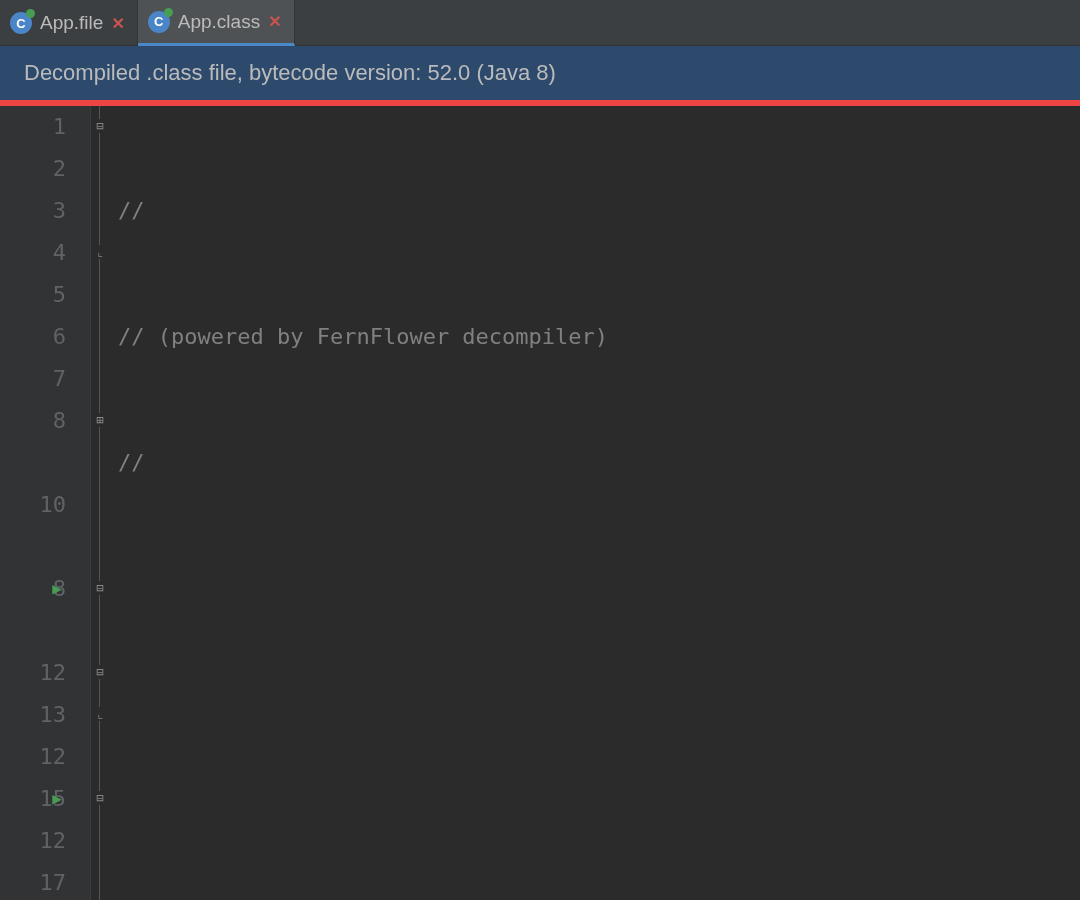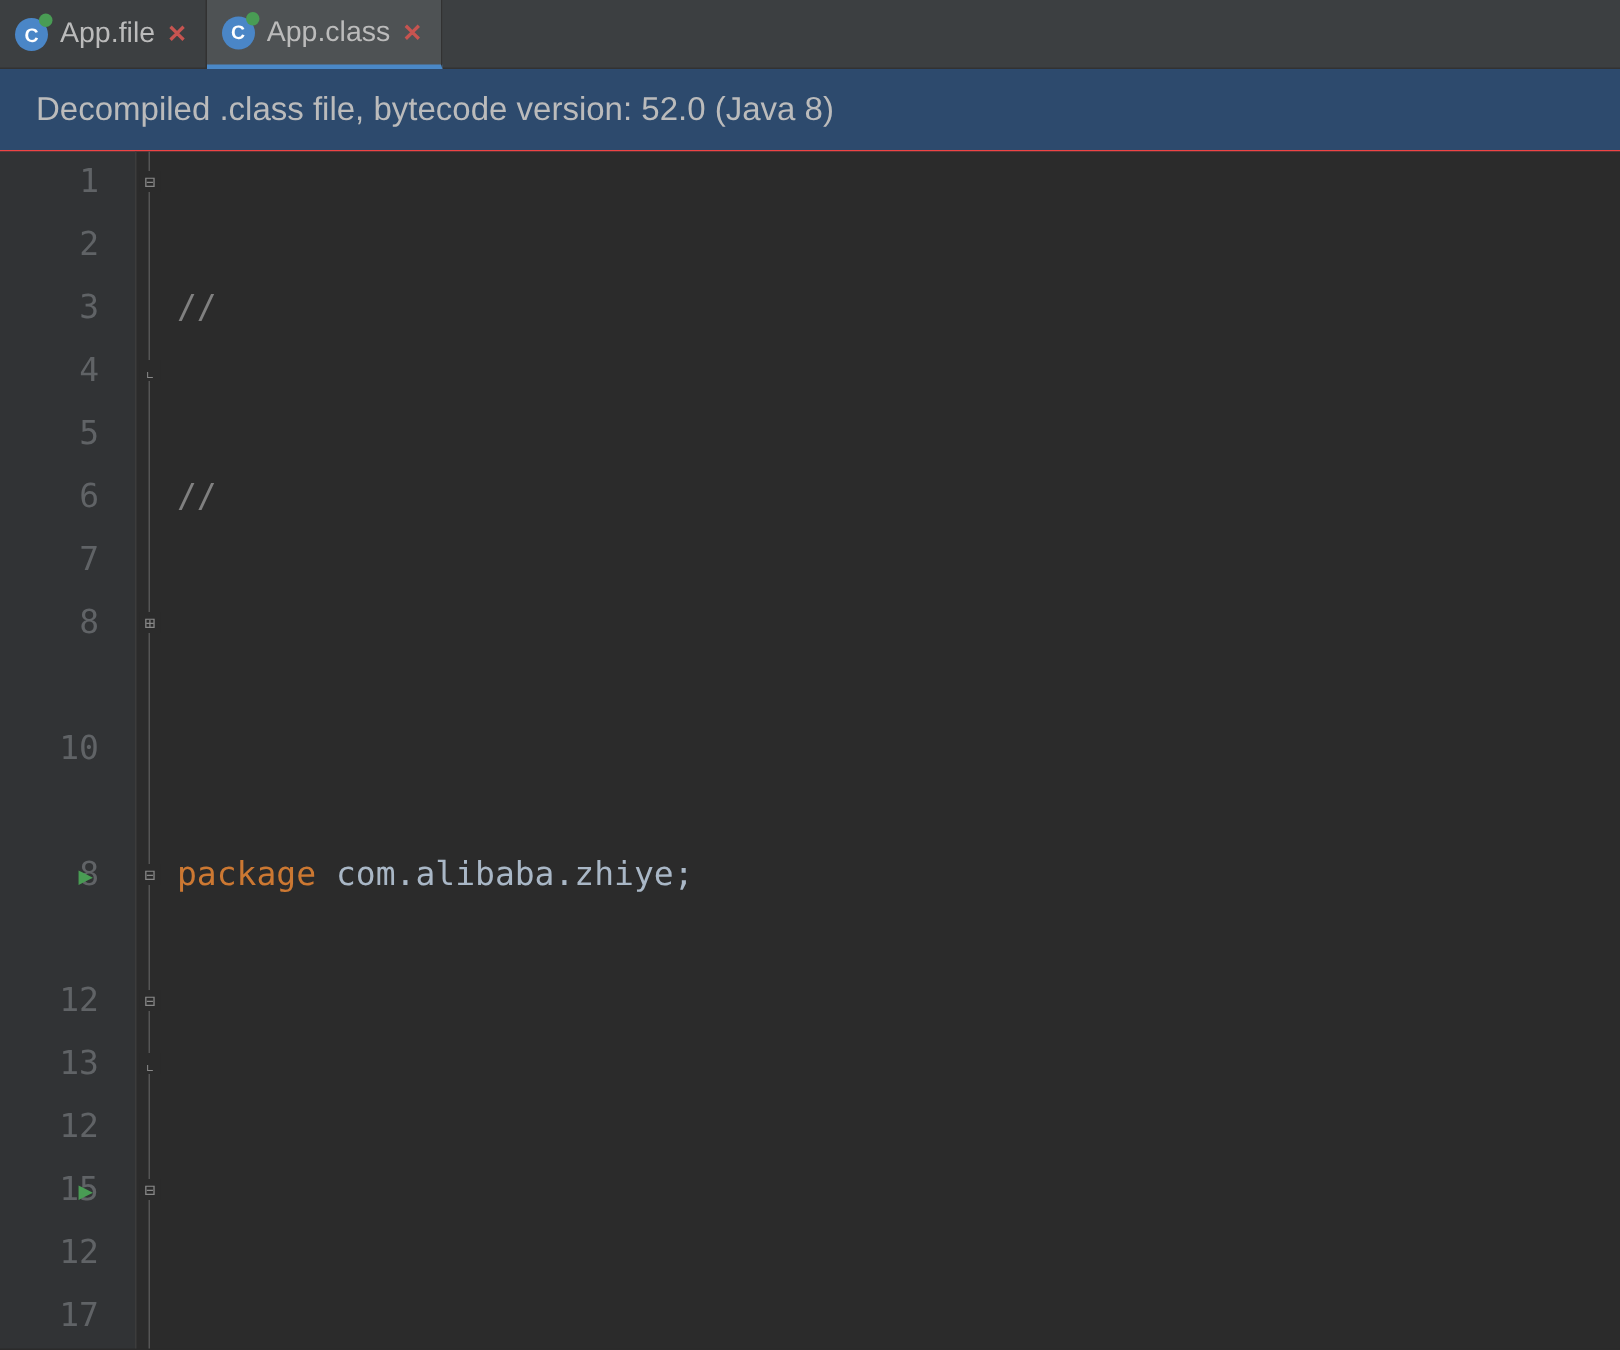--- a/index.html
+++ b/index.html
@@ -62,21 +62,21 @@
     background: #499c54;
   }
 
   
   .banner {
     background: #2d4a6d;
     color: #bbbbbb;
     font-family: -apple-system, "Segoe UI", sans-serif;
     font-size: 22px;
     padding: 14px 24px;
-    border-bottom: 1px solid #ef4444;
+    border-bottom: 6px solid #ef4444;
   }
 
   
   .editor {
     display: flex;
     height: calc(900px - 46px - 56px);
     line-height: 42px;
   }
   .gutter {
     width: 90px;
@@ -180,23 +180,23 @@
     <span class="fold-mark" style="top:307px">⊞</span>
     <span class="fold-mark" style="top:475px">⊟</span>
     <span class="fold-mark" style="top:559px">⊟</span>
     <span class="fold-mark" style="top:601px">⌞</span>
     <span class="fold-mark" style="top:685px">⊟</span>
 
   </div>
 
   <div class="code">
     <div class="row"><span class="c-comment">//</span></div>
+    <div class="row"><span class="c-comment">// (powered by FernFlower decompiler)</span></div>
     <div class="row"><span class="c-comment">//</span></div>
     <div class="row"></div>
-    <div class="row"><span class="c-kw">package</span><span> com.alibaba.zhiye;</span></div>
     
     
     
     
     
     
     
     
     
     

